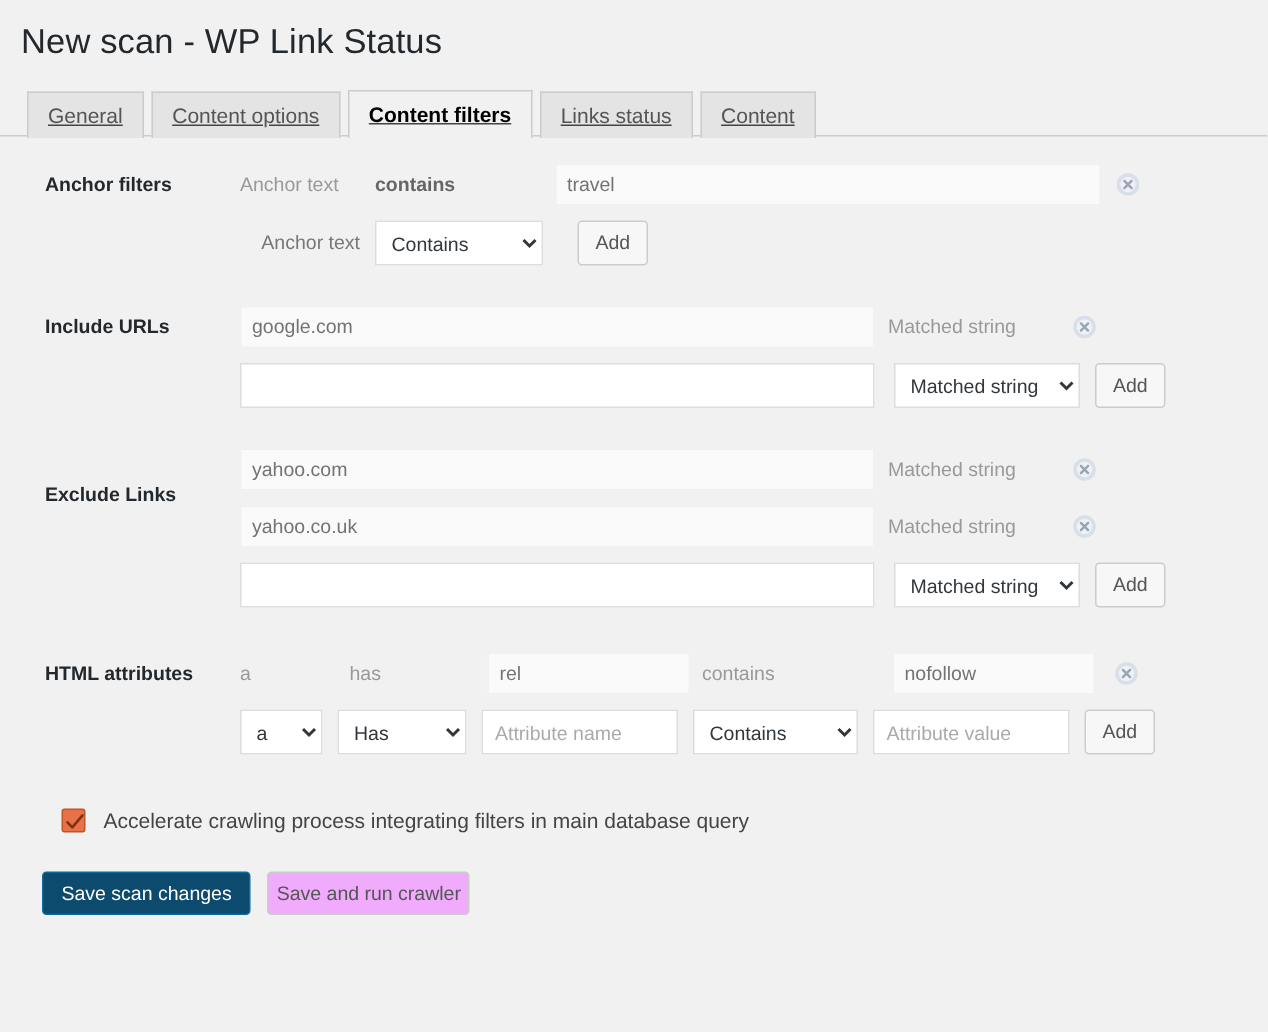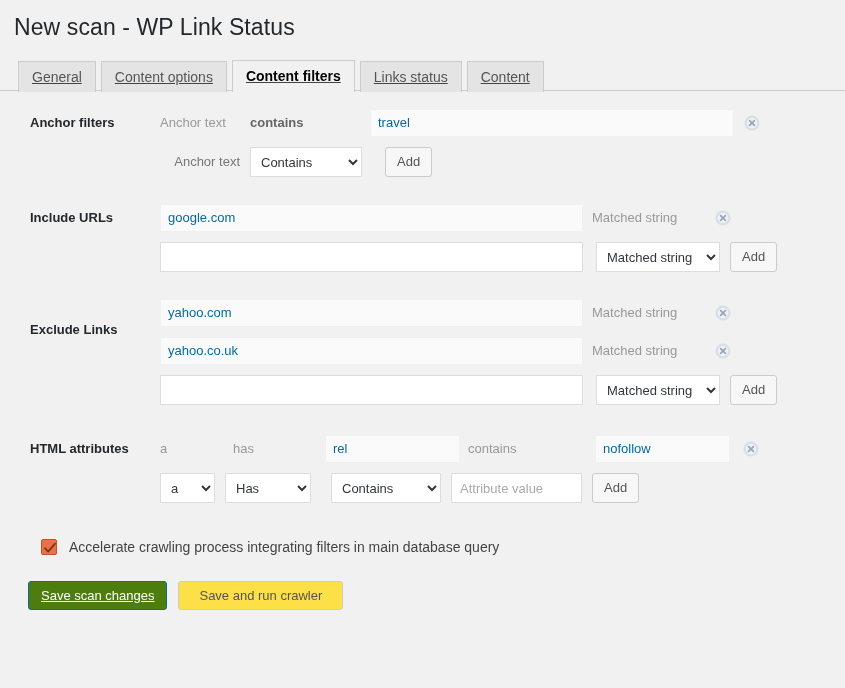--- a/index.html
+++ b/index.html
@@ -115,21 +115,21 @@
     white-space: nowrap;
     overflow: hidden;
   }
   .ro-text.bold {
     font-weight: bold;
     color: #666;
   }
   .ro-field {
     background: #fafafa;
     border: 1px solid #f0f0f0;
-    color: #0369a1;
+    color: #737373;
     font-size: 13px;
     line-height: 26px;
     height: 28px;
     box-sizing: border-box;
     padding: 0 7px;
     white-space: nowrap;
     overflow: hidden;
   }
 
   
@@ -243,41 +243,40 @@
 
   
   .footer {
     display: flex;
     align-items: center;
     padding-left: 28px;
     margin-top: 26px;
     gap: 11px;
   }
   .btn-primary {
-    background: #4d7c0f;
+    background: #0c4a6e;
     border: 1px solid #0b6a9c;
     color: #fff;
     font-size: 13px;
     font-family: "Liberation Sans", "DejaVu Sans", sans-serif;
     border-radius: 3px;
     height: 29px;
     padding: 0 12px;
     cursor: pointer;
     line-height: 27px;
-    text-decoration: underline;
   }
   .btn-secondary {
-    background: #fde047;
+    background: #f0abfc;
     border: 1px solid #ccc;
     color: #555;
     font-size: 13px;
     font-family: "Liberation Sans", "DejaVu Sans", sans-serif;
     border-radius: 3px;
     height: 29px;
-    padding: 0 20px;
+    padding: 0 5px;
     cursor: pointer;
     line-height: 27px;
   }
 </style>
 </head>
 <body>
 
 <h1 class="page-title">New scan - WP Link Status</h1>
 
 <div class="tab-wrap">
@@ -419,20 +418,21 @@
 
       <div class="row input-row">
         <select class="sel sp ha-tag-sel">
           <option>a</option>
         </select>
         <div class="gap10 sp"></div>
         <select class="sel sp ha-op-sel">
           <option>Has</option>
         </select>
         <div class="gap10 sp"></div>
+        <input type="text" class="txt sp ha-name-txt" placeholder="Attribute name" style="">
         <div class="gap10 sp"></div>
         <select class="sel sp ha-cmp-sel">
           <option>Contains</option>
         </select>
         <div class="gap10 sp"></div>
         <input type="text" class="txt sp ha-val-txt" placeholder="Attribute value" style="">
         <div class="gap10 sp"></div>
         <button class="btn-add">Add</button>
       </div>
 

